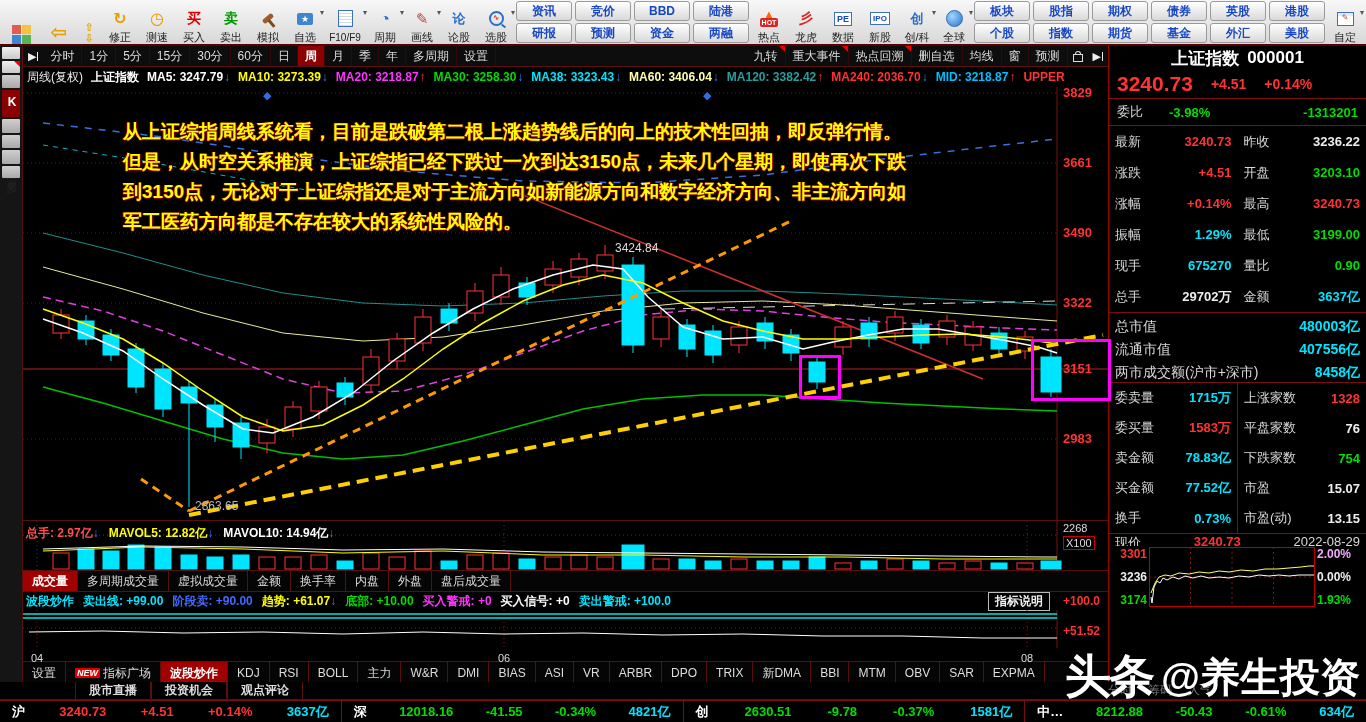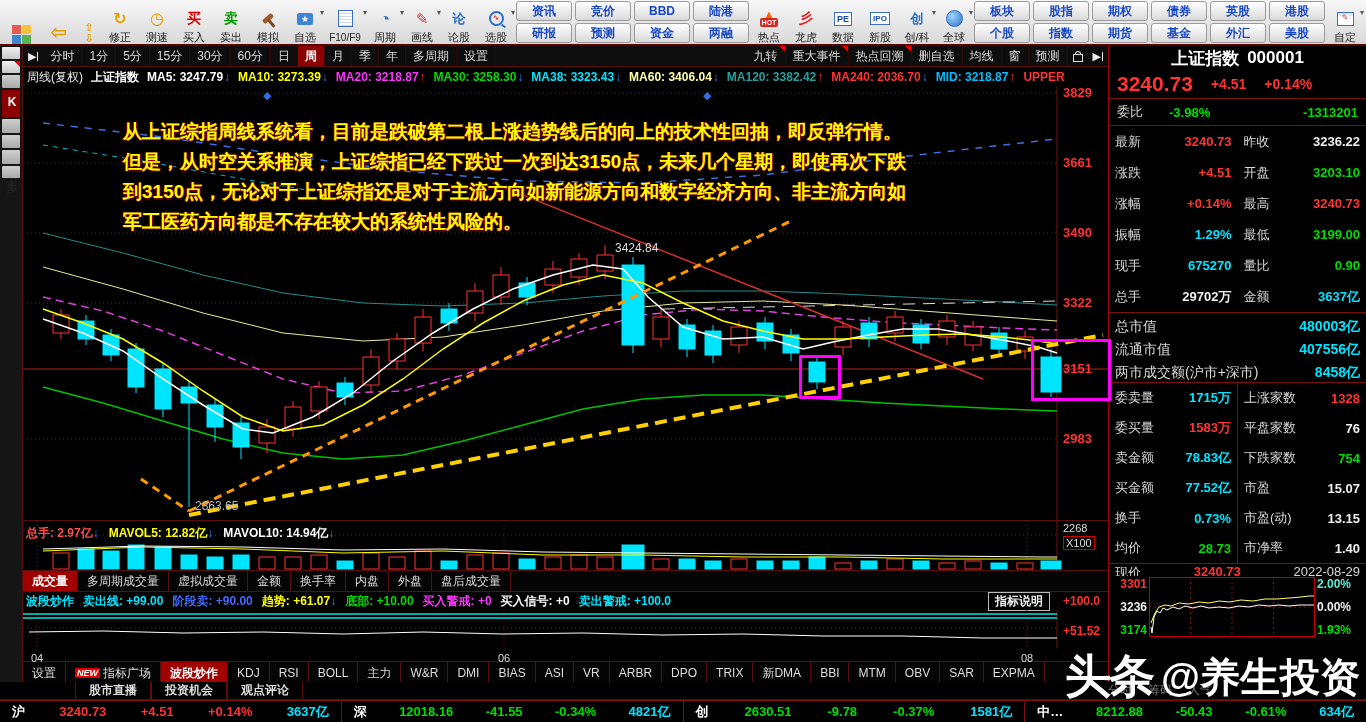--- a/index.html
+++ b/index.html
@@ -746,30 +746,20 @@
       <div class="dual bordered">
         <div class="half">
             <span class="ql">换手</span>
             <span class="qv" style="color: rgb(0, 229, 255);">0.73%</span>
           </div>
         <div class="half">
             <span class="ql">市盈(动)</span>
             <span class="qv" style="color: rgb(238, 238, 238);">13.15</span>
           </div>
       </div>
-      <div class="dual bordered">
-        <div class="half">
-            <span class="ql">均价</span>
-            <span class="qv" style="color: rgb(0, 221, 0);">28.73</span>
-          </div>
-        <div class="half">
-            <span class="ql">市净率</span>
-            <span class="qv" style="color: rgb(238, 238, 238);">1.40</span>
-          </div>
-      </div>
     </div>
 
     <div class="partial">
       <span class="ql">现价</span>
       <span class="qv" style="color:#ff3333">3240.73</span>
       <span class="ql">2022-08-29</span>
     </div>
 
     <div class="mini">
       <div class="mini-main">
@@ -785,21 +775,21 @@
               <line x1="41.5" y1="0" x2="41.5" y2="60"></line>
                 <line x1="83" y1="0" x2="83" y2="60"></line>
                 <line x1="124.5" y1="0" x2="124.5" y2="60"></line>
               <line x1="0" y1="30" x2="166" y2="30"></line>
             </g>
             <polyline fill="none" stroke="#ffff66" stroke-width="1" points="2,46 6,36 10,30 16,28 22,29 30,26 40,27 50,25 60,26 70,24 80,25 92,23 104,24 116,22 128,22 140,21 152,20 160,19 165,19"></polyline>
             <polyline fill="none" stroke="#ffffff" stroke-width="1" points="2,50 3,56 5,40 8,34 11,36 14,31 18,33 24,30 30,32 36,29 44,31 52,29 60,31 70,30 80,31 90,29 100,30 110,28 120,29 130,28 140,29 150,28 158,28 165,28"></polyline>
           </svg>
         </div>
         <div class="mini-yr">
-          <span style="color: #5eead4;">2.00%</span>
+          <span style="color: #f0abfc;">2.00%</span>
           <span style="color: rgb(238, 238, 238);">0.00%</span>
           <span style="color: rgb(0, 221, 0);">1.93%</span>
         </div>
       </div>
       <div class="mini-volrow">
         <svg class="mini-vol" id="minivol" width="166" height="20">
             <rect x="2" y="3" width="1.2" height="16" fill="#00e5ff"></rect>
             <rect x="4" y="7" width="1.2" height="12" fill="#00e5ff"></rect>
             <rect x="6" y="11" width="1.2" height="8" fill="#00e5ff"></rect>
             <rect x="8" y="13" width="1.2" height="6" fill="#00e5ff"></rect>

